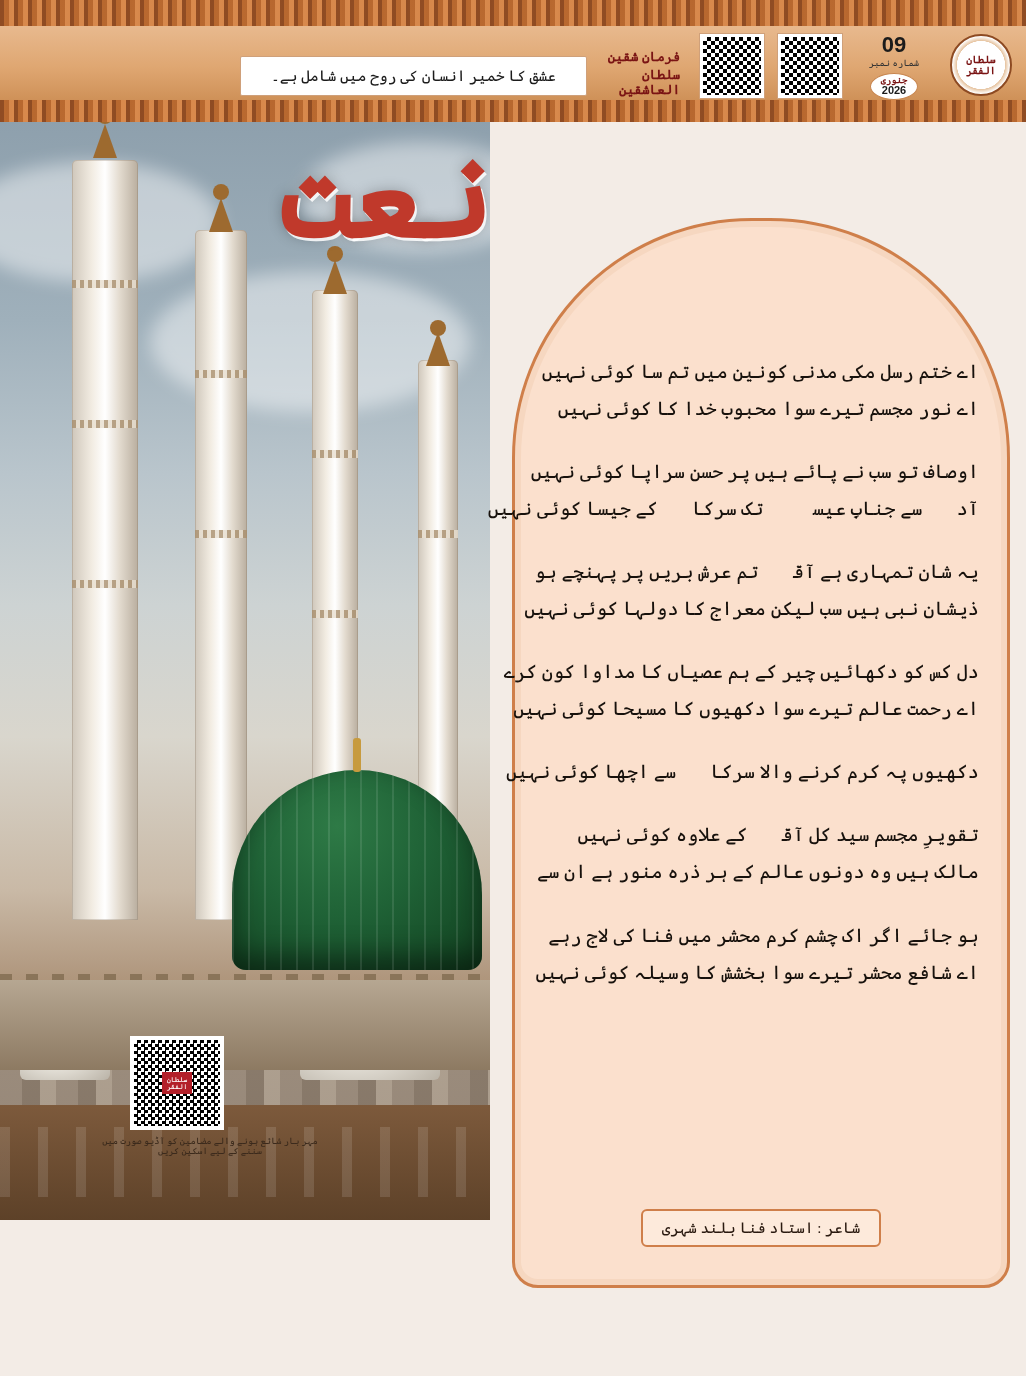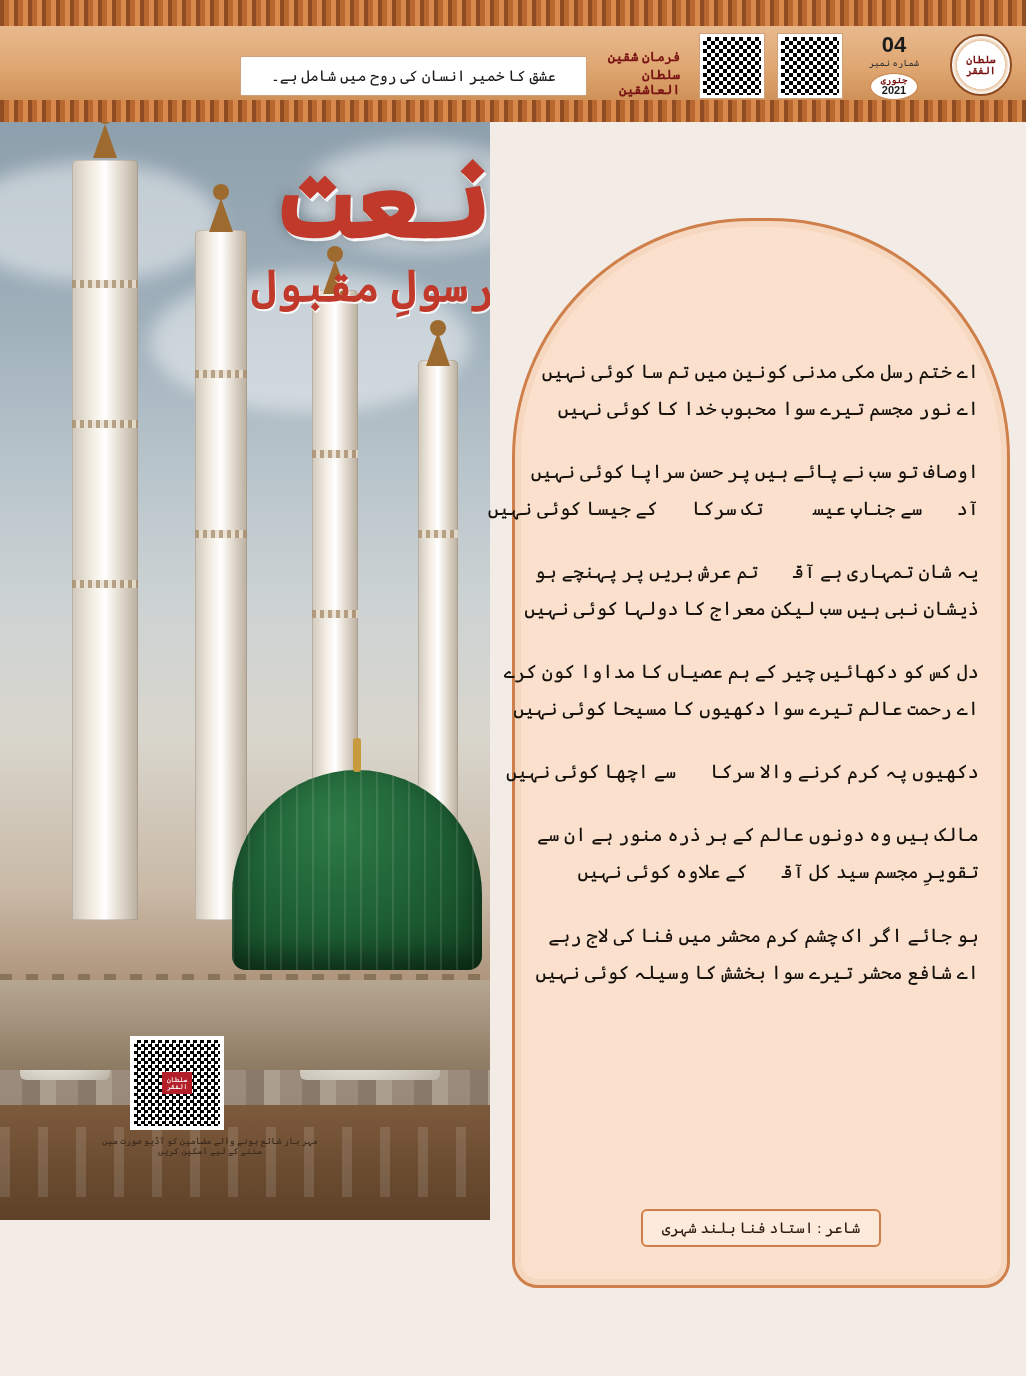--- a/index.html
+++ b/index.html
@@ -245,25 +245,25 @@
 
     <div class="hdr-label" id="lbl-a">
       <div class="l1">فرمانِ شقین</div>
       <div class="l2">سلطان العاشقین</div>
     </div>
 
     <div class="qr" id="qr1"></div>
     <div class="qr" id="qr2"></div>
 
     <div class="issue-badge">
-      <div class="num">04</div>
+      <div class="num">09</div>
       <div class="num-cap">شمارہ نمبر</div>
       <div class="date-circ">
         <div class="m">جنوری</div>
-        <div class="y">2021</div>
+        <div class="y">2026</div>
       </div>
     </div>
 
     <div class="logo-right">
       <span>سلطان الفقر</span>
     </div>
   </div>
 
   <div class="photo">
     <div class="sky-cloud" style="left:-40px;top:40px;width:260px;height:120px;"></div>
@@ -307,21 +307,20 @@
     <div class="dome-white" style="left:300px;bottom:140px;width:140px;height:100px;"></div>
     <div class="dome-white" style="left:20px;bottom:140px;width:90px;height:66px;"></div>
 
     <div class="roofline"></div>
     <div class="foreground">
       <div class="arches"></div>
     </div>
 
     <div class="naat-title">
       <div class="big">نعت</div>
-      <div class="sub">رسولِ مقبول</div>
     </div>
 
     <div class="qr-bottom">
       <div class="center-mark">سلطان الفقر</div>
     </div>
     <div class="qr-caption">مہر بار شائع ہونے والے مضامین کو آڈیو صورت میں سننے کے لیے اسکین کریں</div>
   </div>
 
   <div class="right-panel">
     <div class="arch-card">
@@ -339,22 +338,22 @@
             <div class="line">ذیشان نبی ہیں سب لیکن معراج کا دولہا کوئی نہیں</div>
           </div>
           <div class="couplet">
             <div class="line">دل کس کو دکھائیں چیر کے ہم عصیاں کا مداوا کون کرے</div>
             <div class="line">اے رحمت عالم تیرے سوا دکھیوں کا مسیحا کوئی نہیں</div>
           </div>
           <div class="couplet">
             <div class="line">دکھیوں پہ کرم کرنے والا سرکارؐ سے اچھا کوئی نہیں</div>
           </div>
           <div class="couplet">
+            <div class="line">تقویرِ مجسم سید کل آقاؐ کے علاوہ کوئی نہیں</div>
             <div class="line">مالک ہیں وہ دونوں عالم کے ہر ذرہ منور ہے ان سے</div>
-            <div class="line">تقویرِ مجسم سید کل آقاؐ کے علاوہ کوئی نہیں</div>
           </div>
           <div class="couplet">
             <div class="line">ہو جائے اگر اک چشم کرم محشر میں فنا کی لاج رہے</div>
             <div class="line">اے شافع محشر تیرے سوا بخشش کا وسیلہ کوئی نہیں</div>
           </div>
         </div>
       <div class="poet-box">شاعر : استاد فنا بلند شہری</div>
     </div>
   </div>
 

